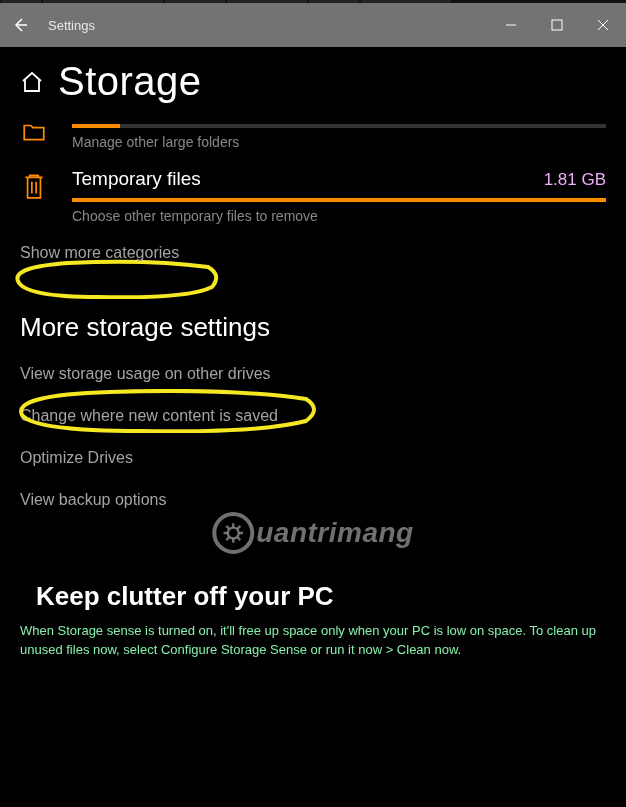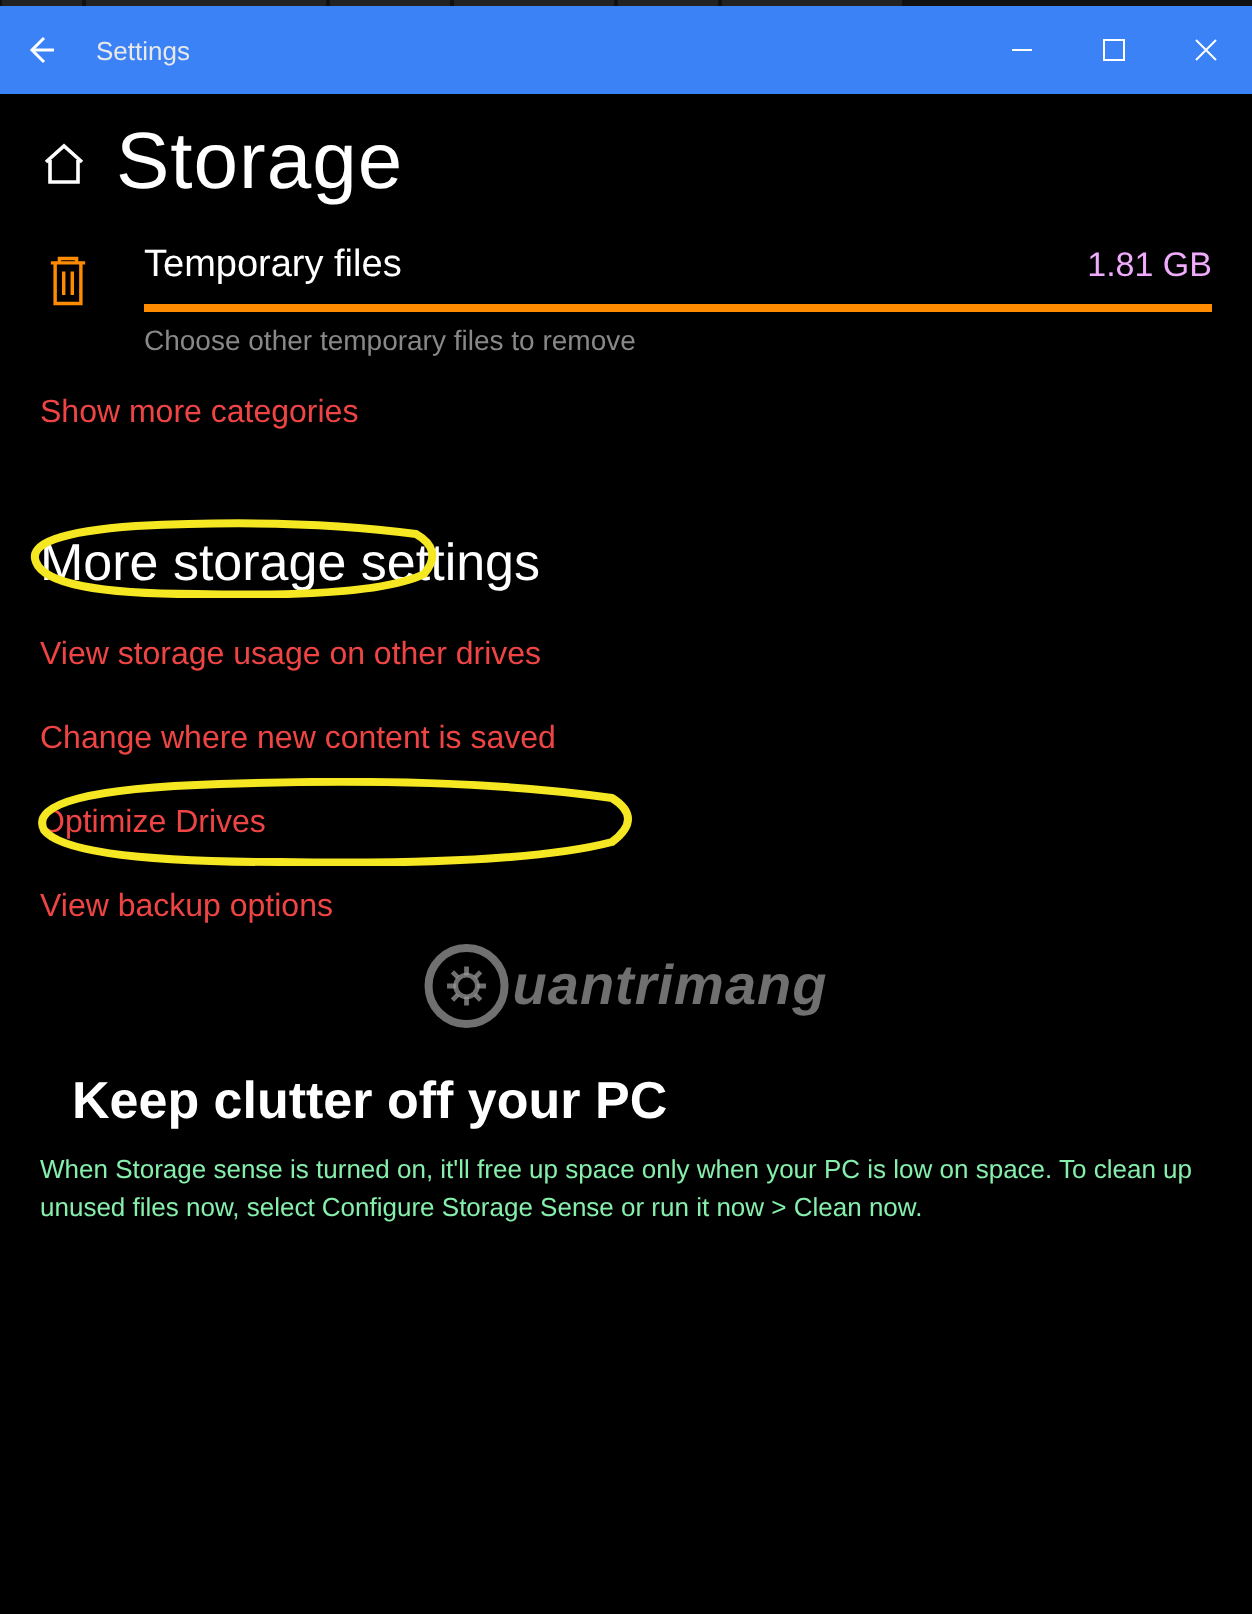--- a/index.html
+++ b/index.html
@@ -1,45 +1,45 @@
 <!DOCTYPE html>
 <html><head>
 <meta charset="utf-8">
 <style>
   * { box-sizing: border-box; margin: 0; padding: 0; }
   html, body { width: 626px; height: 807px; overflow: hidden; }
   body { background: #000; font-family: "Segoe UI", Arial, sans-serif; color: #fff; position: relative; }
-  .titlebar { height: 44px; display: flex; align-items: center; background: #3b82f6; }
+  .titlebar { height: 44px; display: flex; align-items: center; background: #737373; }
   .tb-back { width: 40px; height: 44px; display: flex; align-items: center; justify-content: center; cursor: pointer; }
   .tb-title { font-size: 13px; color: #e8e8e8; margin-left: 8px; flex: 1; }
   .tb-btns { display: flex; }
   .tb-btn { width: 46px; height: 44px; display: flex; align-items: center; justify-content: center; cursor: pointer; }
   .header { display: flex; align-items: center; padding: 12px 20px 18px 20px; text-align: center; }
   .home-icon { width: 24px; height: 24px; margin-right: 14px; }
   .page-title { font-size: 40px; font-weight: 350; letter-spacing: 0.5px; }
   .content { padding: 0 20px 0 20px; }
   .cat { display: flex; gap: 24px; margin-bottom: 18px; }
   .cat-icon { width: 28px; display: flex; justify-content: center; padding-top: 3px; }
   .cat-body { flex:1; }
   .cat-row1 { display:flex; justify-content: space-between; align-items: baseline; }
   .cat-name { font-size: 19px; font-weight: 400; }
   .cat-size { font-size: 17px; color:#f0abfc; }
   .bar { height:4px; background:#333; margin-top:8px; position:relative; }
   .bar-fill { height:100%; background:#ff8c00; }
   .cat-hint { color:#888; font-size:14px; margin-top:6px; }
-  .link { color:#ef4444; font-size:16px; cursor:pointer; display:inline-block; }
+  .link { color:#a3a3a3; font-size:16px; cursor:pointer; display:inline-block; }
   .section-title { font-size:26px; font-weight:500; margin-top:50px; margin-bottom:22px; }
   .link-row { margin-bottom:24px; }
   .keep-title { font-size:26px; font-weight:700; margin-top:72px; margin-bottom:10px;margin-left:16px; }
   .keep-text { color:#86efac; font-size:13px; line-height:1.45; }
   
   .circle1 { position:absolute; left:8px; top:259px; width:212px; height:40px; z-index:5; }
   .circle2 { position:absolute; left:10px; top:389px; width:308px; height:44px; z-index:5; }
   
-  .wm { position:absolute; left:50%; top:472px; transform:translateX(-50%); display:flex; align-items:center; z-index:6; font-size:28px; font-weight:700; color:rgba(160,160,160,0.7); letter-spacing:0.5px; pointer-events:none; font-style:italic; }
+  .wm { position:absolute; left:50%; top:512px; transform:translateX(-50%); display:flex; align-items:center; z-index:6; font-size:28px; font-weight:700; color:rgba(160,160,160,0.7); letter-spacing:0.5px; pointer-events:none; font-style:italic; }
   .wm-circle { width:42px; height:42px; border:4px solid rgba(160,160,160,0.7); border-radius:50%; display:flex; align-items:center; justify-content:center; margin-right:2px; }
   svg { display:block; }
   .tabstrip { height:3px; background:#111; display:flex; }
   .tabseg { height:3px; background:#222; margin:0 1px; }
 </style>
 </head>
 <body>
 
 <div class="tabstrip">
   <div class="tabseg" style="width:40px"></div>
@@ -79,20 +79,33 @@
 
 <div class="header">
   <svg class="home-icon" viewBox="0 0 24 24">
       <path d="M3 11 L12 3 L21 11 M5 10 V21 H19 V10" stroke="#fff" stroke-width="1.8" fill="none"></path>
     </svg>
   <div class="page-title">Storage</div>
 </div>
 
 <div class="content">
 
+  <div class="cat" style="margin-top:-6px;">
+    <div class="cat-icon">
+      <svg width="26" height="26" viewBox="0 0 24 24">
+          <path d="M3 6 H9 L11 8 H21 V19 H3 Z" stroke="#ff8c00" stroke-width="1.6" fill="none"></path>
+        </svg>
+    </div>
+    <div class="cat-body">
+      <div class="bar">
+          <div class="bar-fill" style="width:9%"></div>
+        </div>
+      <div class="cat-hint">Manage other large folders</div>
+    </div>
+  </div>
 
   <div class="cat">
     <div class="cat-icon">
       <svg width="26" height="30" viewBox="0 0 24 28">
         <path d="M4 6 H20 M8 6 V4 H16 V6 M6 6 V25 H18 V6 M10 10 V21 M14 10 V21" stroke="#ff8c00" stroke-width="1.6" fill="none"></path>
       </svg>
     </div>
     <div class="cat-body">
       <div class="cat-row1">
         <div class="cat-name">Temporary files</div>

